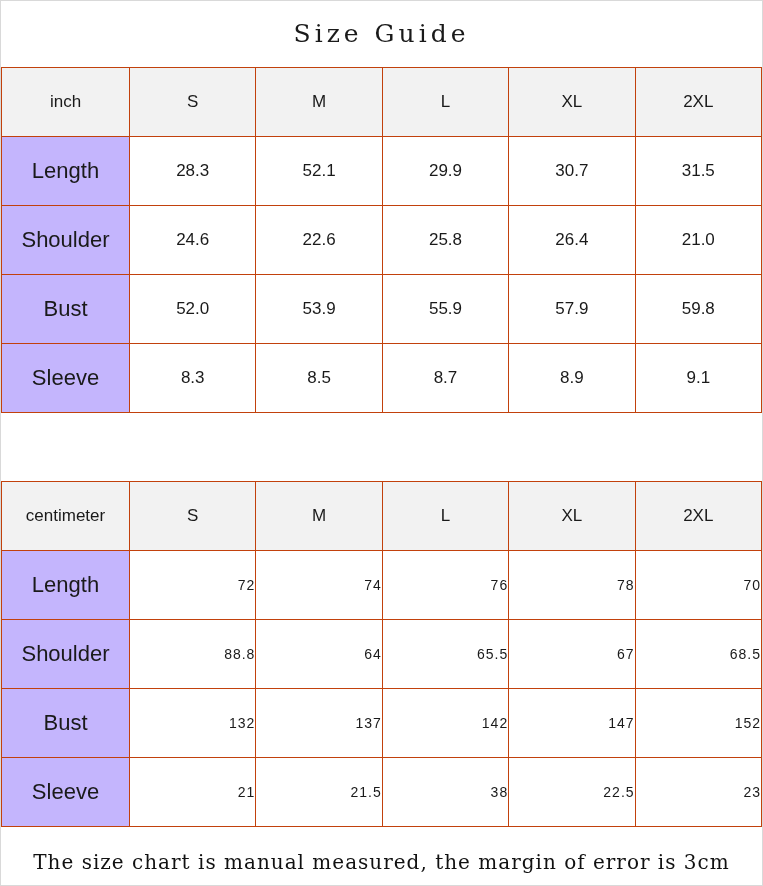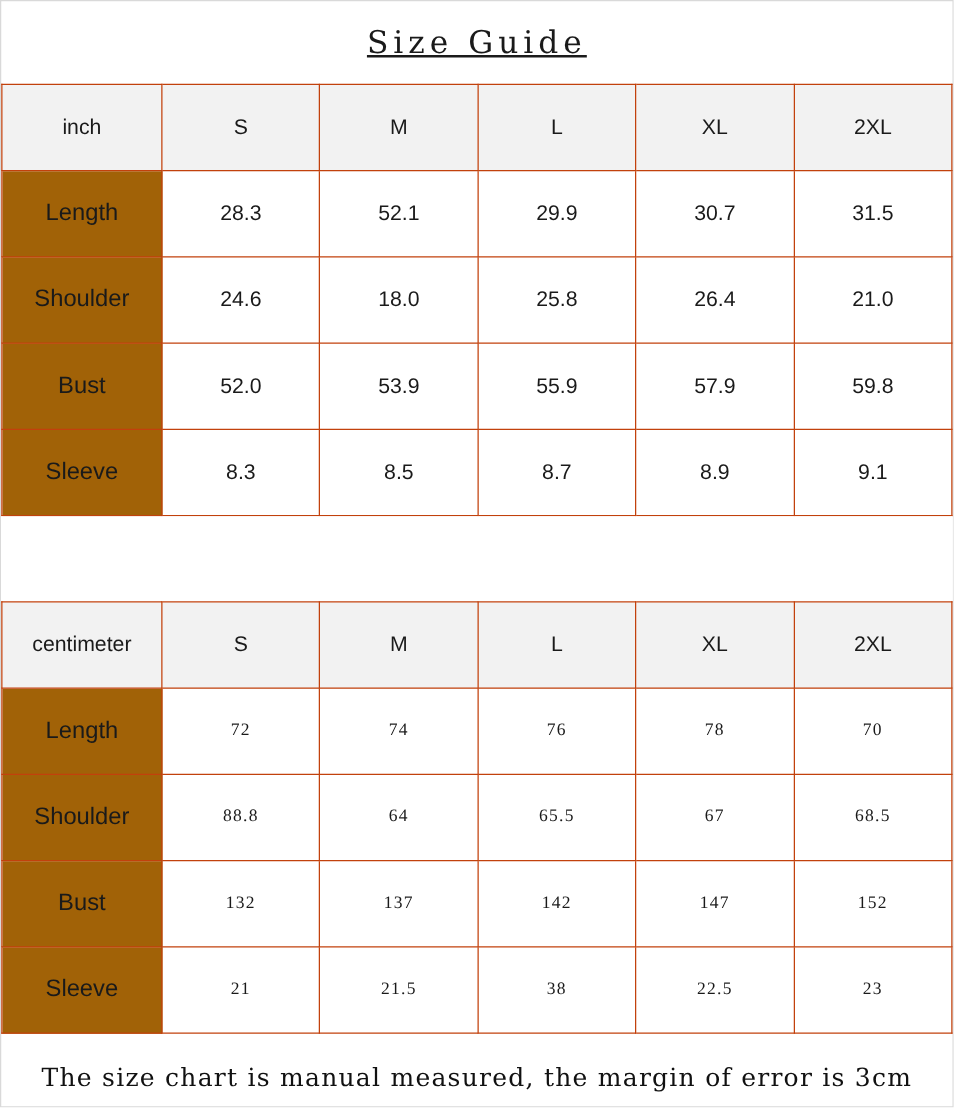--- a/index.html
+++ b/index.html
@@ -23,51 +23,51 @@
     background: #ffffff;
   }
   .title {
     height: 66px;
     line-height: 66px;
     text-align: center;
     font-family: "DejaVu Serif", serif;
     font-size: 25px;
     letter-spacing: 4px;
     color: #1a1a1a;
-    text-decoration: underline;
   }
   table.size-table {
     width: 100%;
     border-collapse: collapse;
     table-layout: fixed;
   }
   table.size-table td {
     border: 1px solid #c2410c;
     text-align: center;
     font-size: 17px;
     color: #1a1a1a;
     height: 68px;
     padding: 0;
   }
   table.size-table td.label {
     width: 127px;
-    background: #a16207;
-    font-size: 19px;
+    background: #c4b5fd;
+    font-size: 22px;
   }
   table.size-table tr.head td {
     background: #f2f2f2;
     font-size: 17px;
   }
   table.size-table tr.head td.label {
     background: #f2f2f2;
   }
   table.cm td.val {
-    font-family: Liberation Serif, serif;
+    font-family: Liberation Sans, sans-serif;
     font-size: 14px;
     letter-spacing: 1px;
+    text-align: right;
   }
   table.cm tr.head td.unit {
     font-size: 17px;
   }
   .gap {
     height: 68px;
     background: #ffffff;
     border-left: 1px solid #ffffff;
     border-right: 1px solid #ffffff;
   }
@@ -107,21 +107,21 @@
         <td class="label">Length</td>
         <td class="val">28.3</td>
         <td class="val">52.1</td>
         <td class="val">29.9</td>
         <td class="val">30.7</td>
         <td class="val">31.5</td>
       </tr>
       <tr>
         <td class="label">Shoulder</td>
         <td class="val">24.6</td>
-        <td class="val">18.0</td>
+        <td class="val">22.6</td>
         <td class="val">25.8</td>
         <td class="val">26.4</td>
         <td class="val">21.0</td>
       </tr>
       <tr>
         <td class="label">Bust</td>
         <td class="val">52.0</td>
         <td class="val">53.9</td>
         <td class="val">55.9</td>
         <td class="val">57.9</td>

